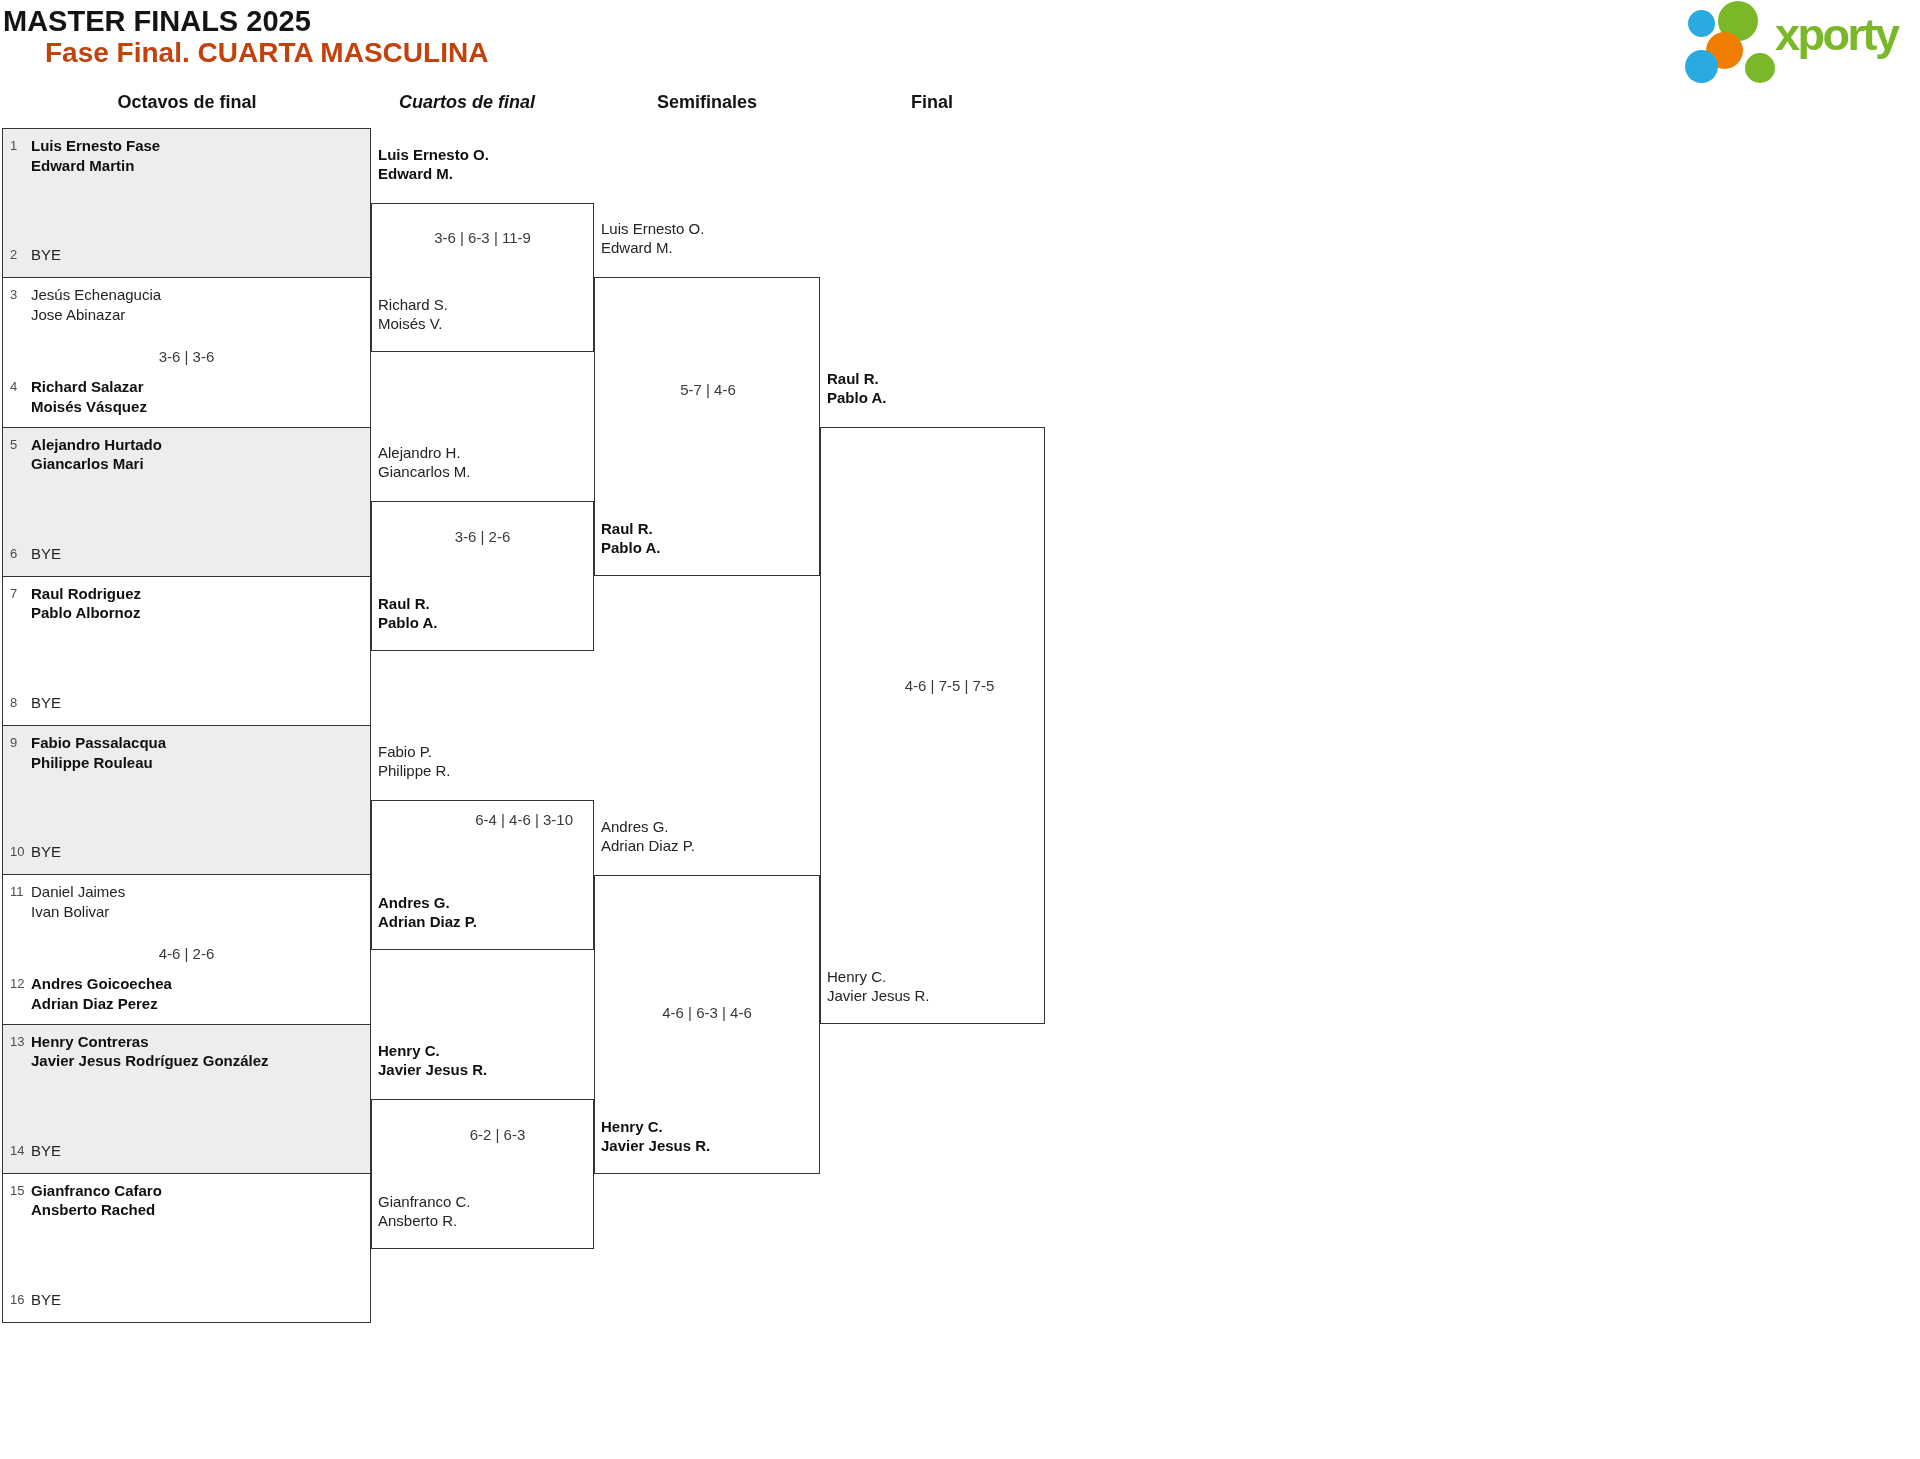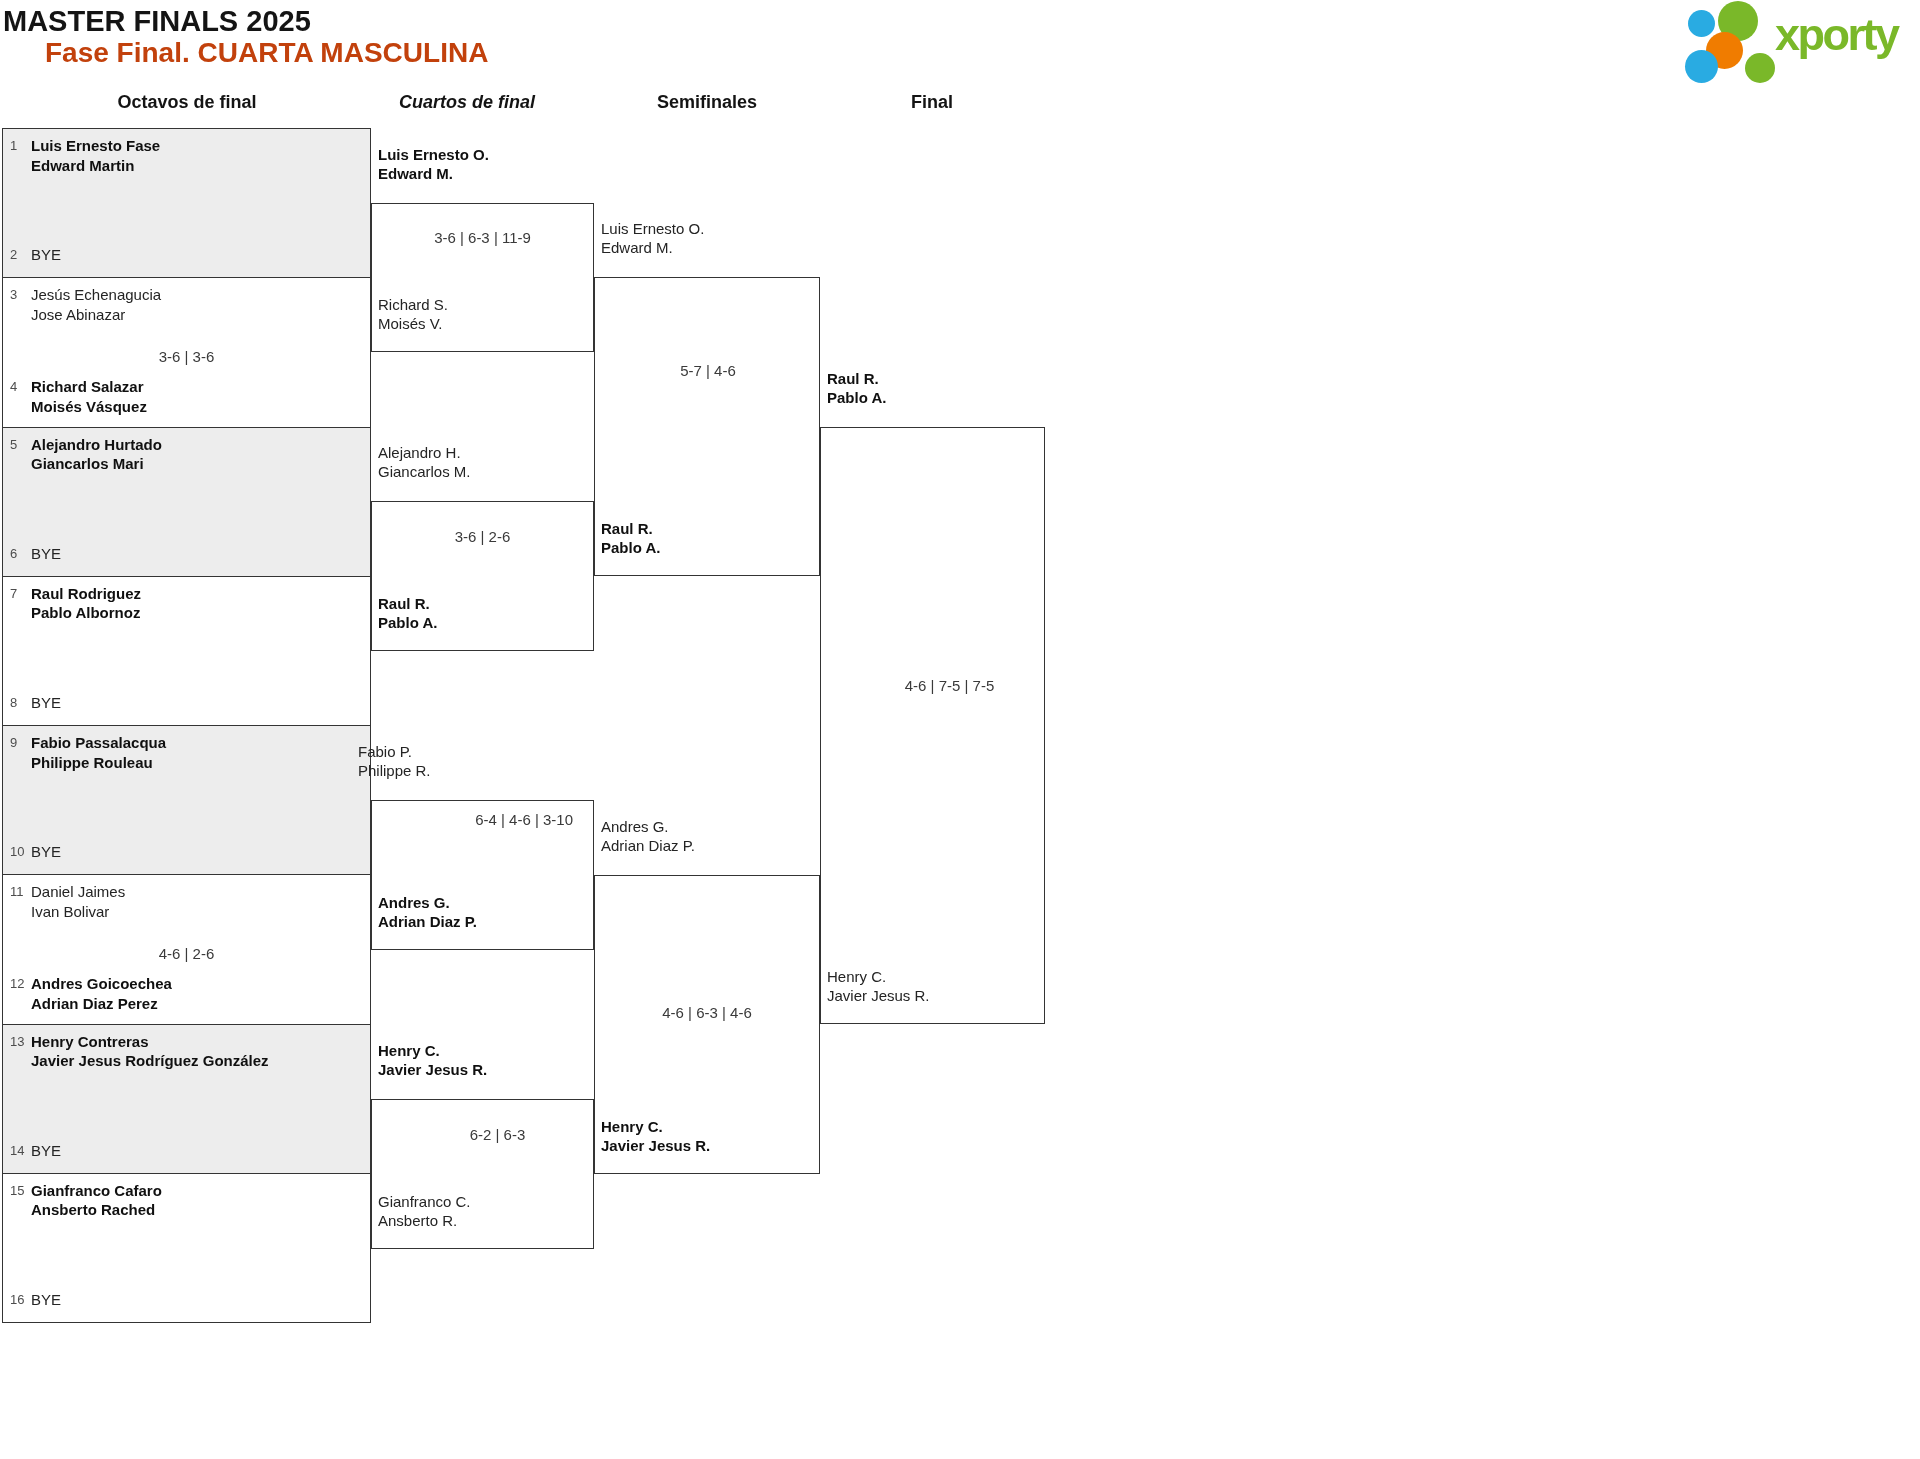--- a/index.html
+++ b/index.html
@@ -218,21 +218,21 @@
       <span>Alejandro H.</span>
       <span>Giancarlos M.</span>
     </div>
   <div class="mscore" style="left:371px;top:528px;width:223px;">3-6 | 2-6</div>
   <div class="plabel w" style="left:378px;top:594px;">
       <span>Raul R.</span>
       <span>Pablo A.</span>
     </div>
 
   <div class="rect" style="left:371px;top:800px;width:223px;height:150px;"></div>
-  <div class="plabel" style="left:358px;top:742px;">
+  <div class="plabel" style="left:378px;top:742px;">
       <span>Fabio P.</span>
       <span>Philippe R.</span>
     </div>
   <div class="mscore" style="left:371px;top:811px;width:202px;text-align:right;">6-4 | 4-6 | 3-10</div>
   <div class="plabel w" style="left:378px;top:893px;">
       <span>Andres G.</span>
       <span>Adrian Diaz P.</span>
     </div>
 
   <div class="rect" style="left:371px;top:1099px;width:223px;height:150px;"></div>
@@ -244,21 +244,21 @@
   <div class="plabel" style="left:378px;top:1192px;">
       <span>Gianfranco C.</span>
       <span>Ansberto R.</span>
     </div>
 
   <div class="rect" style="left:594px;top:277px;width:226px;height:299px;"></div>
   <div class="plabel" style="left:601px;top:219px;">
       <span>Luis Ernesto O.</span>
       <span>Edward M.</span>
     </div>
-  <div class="mscore" style="left:594px;top:362px;width:228px;">5-7 | 4-6</div>
+  <div class="mscore" style="left:594px;top:381px;width:228px;">5-7 | 4-6</div>
   <div class="plabel w" style="left:601px;top:519px;">
       <span>Raul R.</span>
       <span>Pablo A.</span>
     </div>
 
   <div class="rect" style="left:594px;top:875px;width:226px;height:299px;"></div>
   <div class="plabel" style="left:601px;top:817px;">
       <span>Andres G.</span>
       <span>Adrian Diaz P.</span>
     </div>

